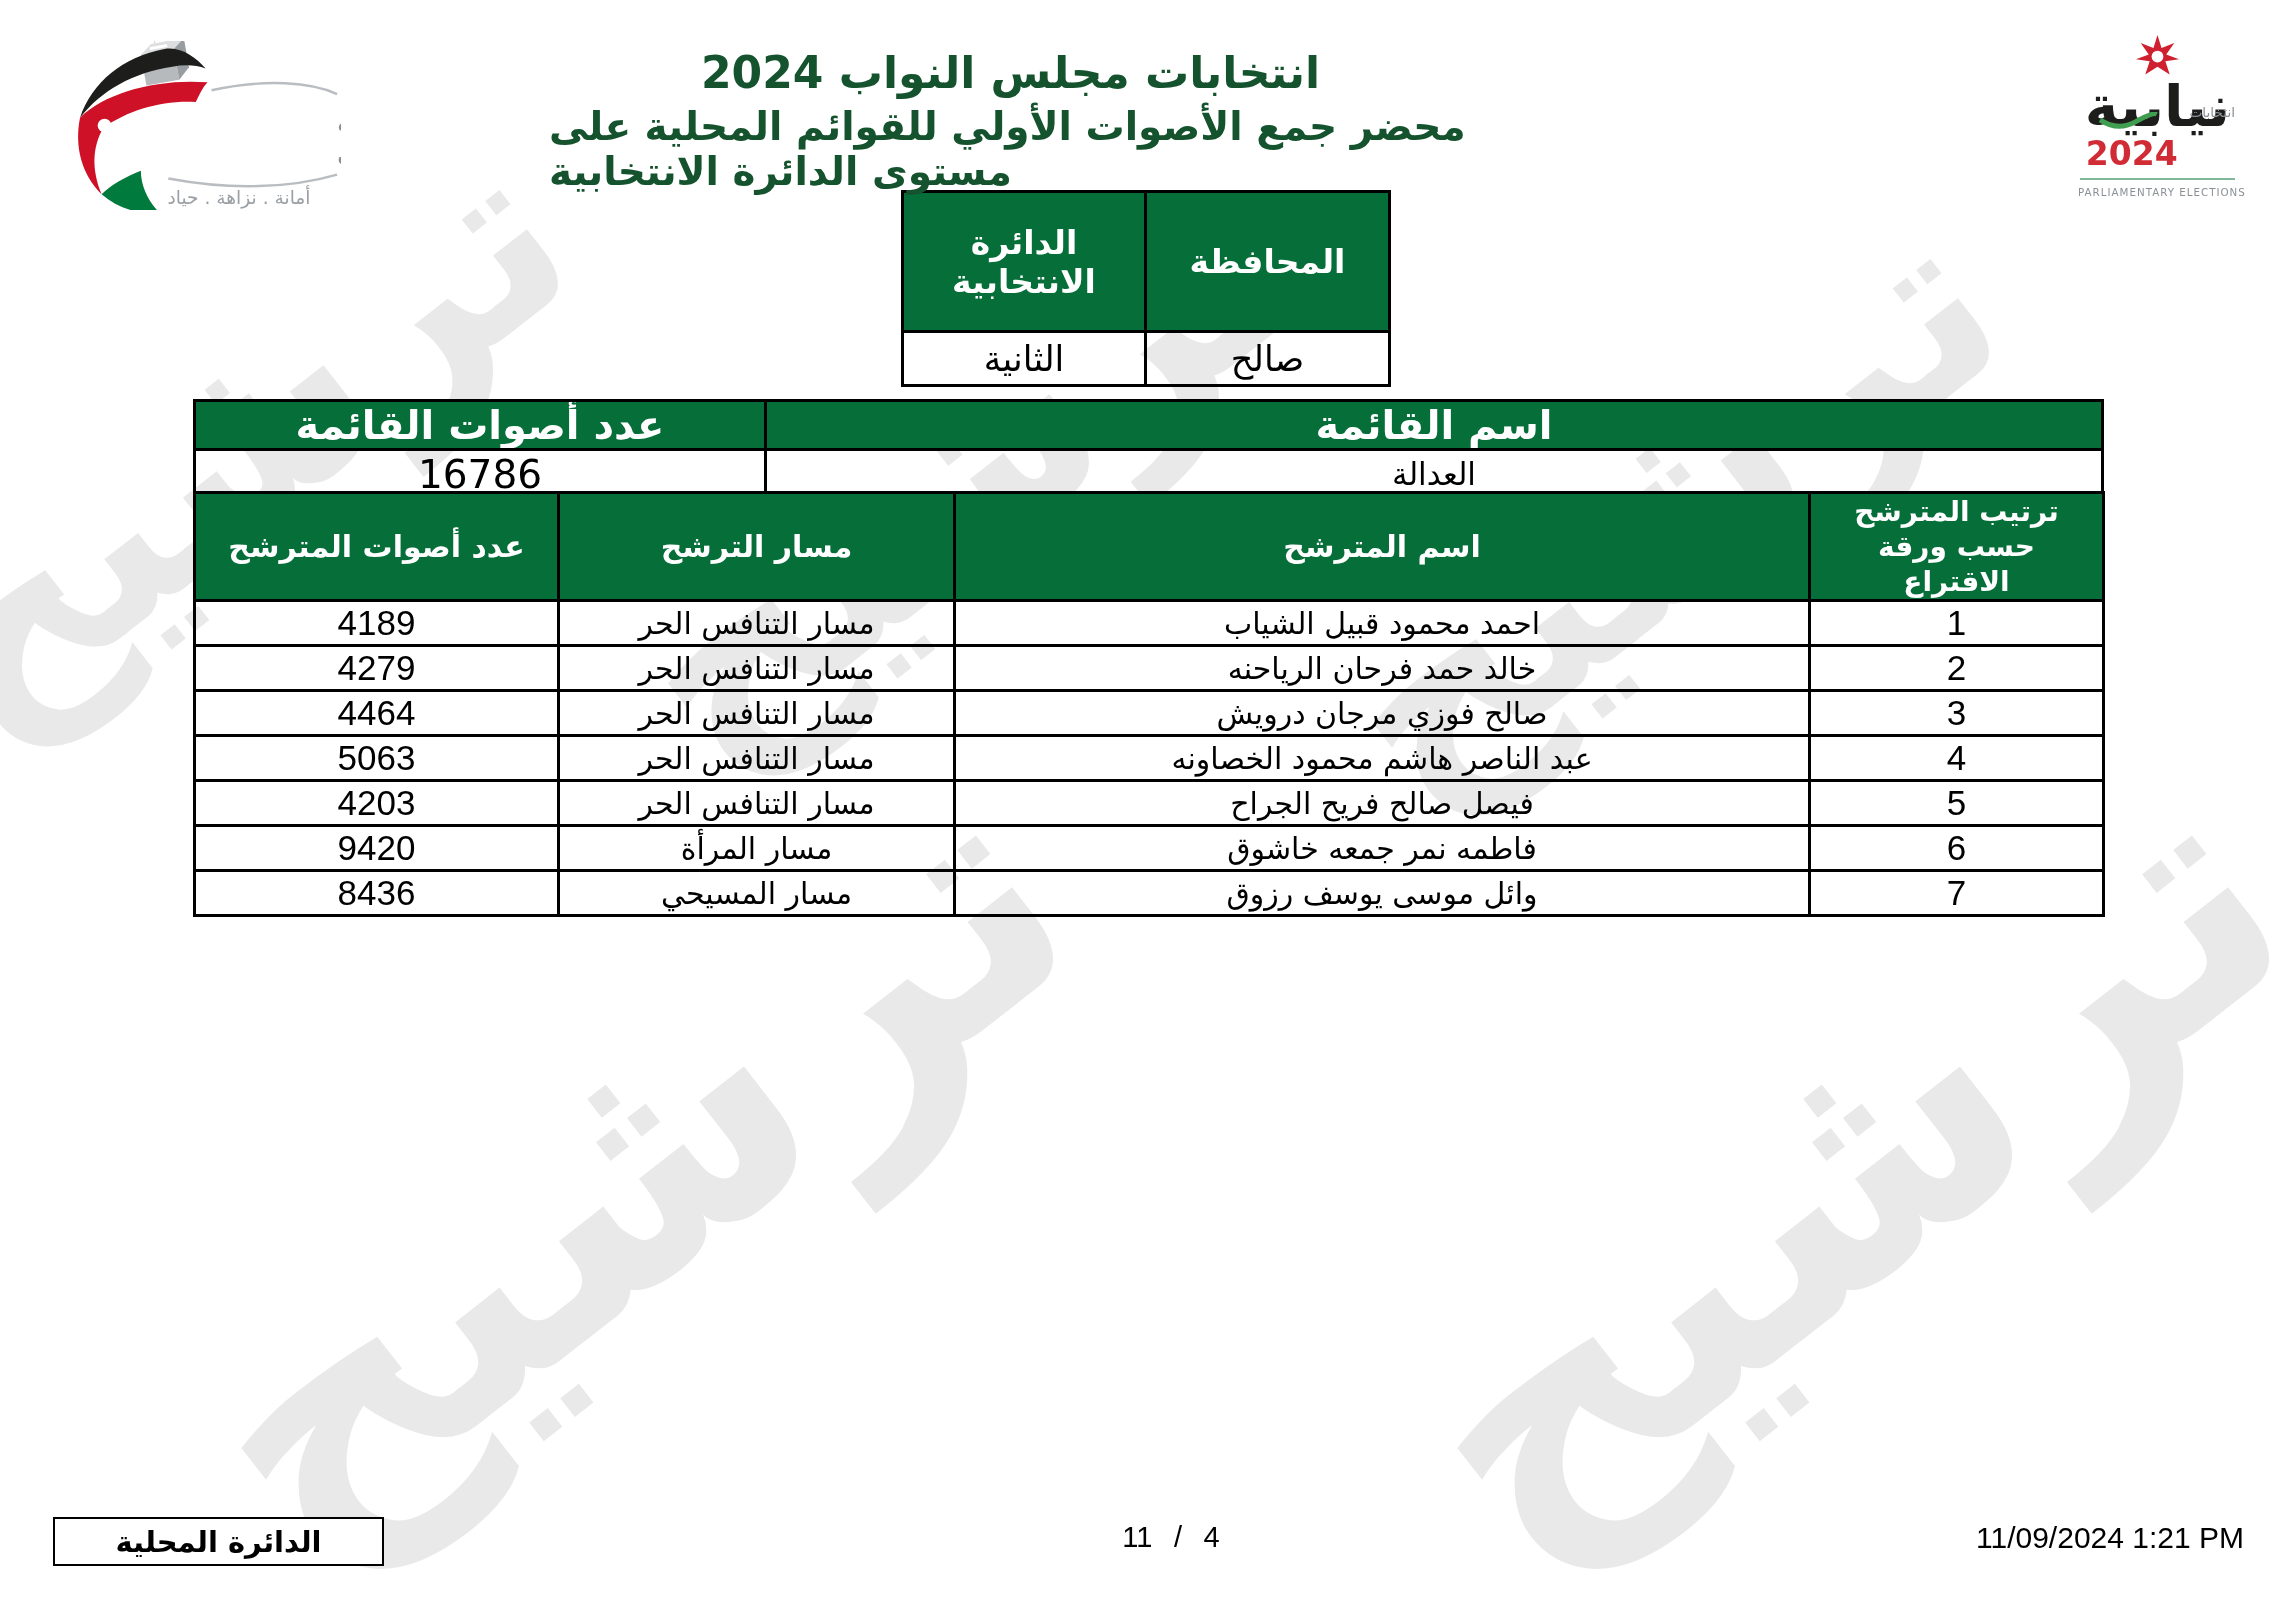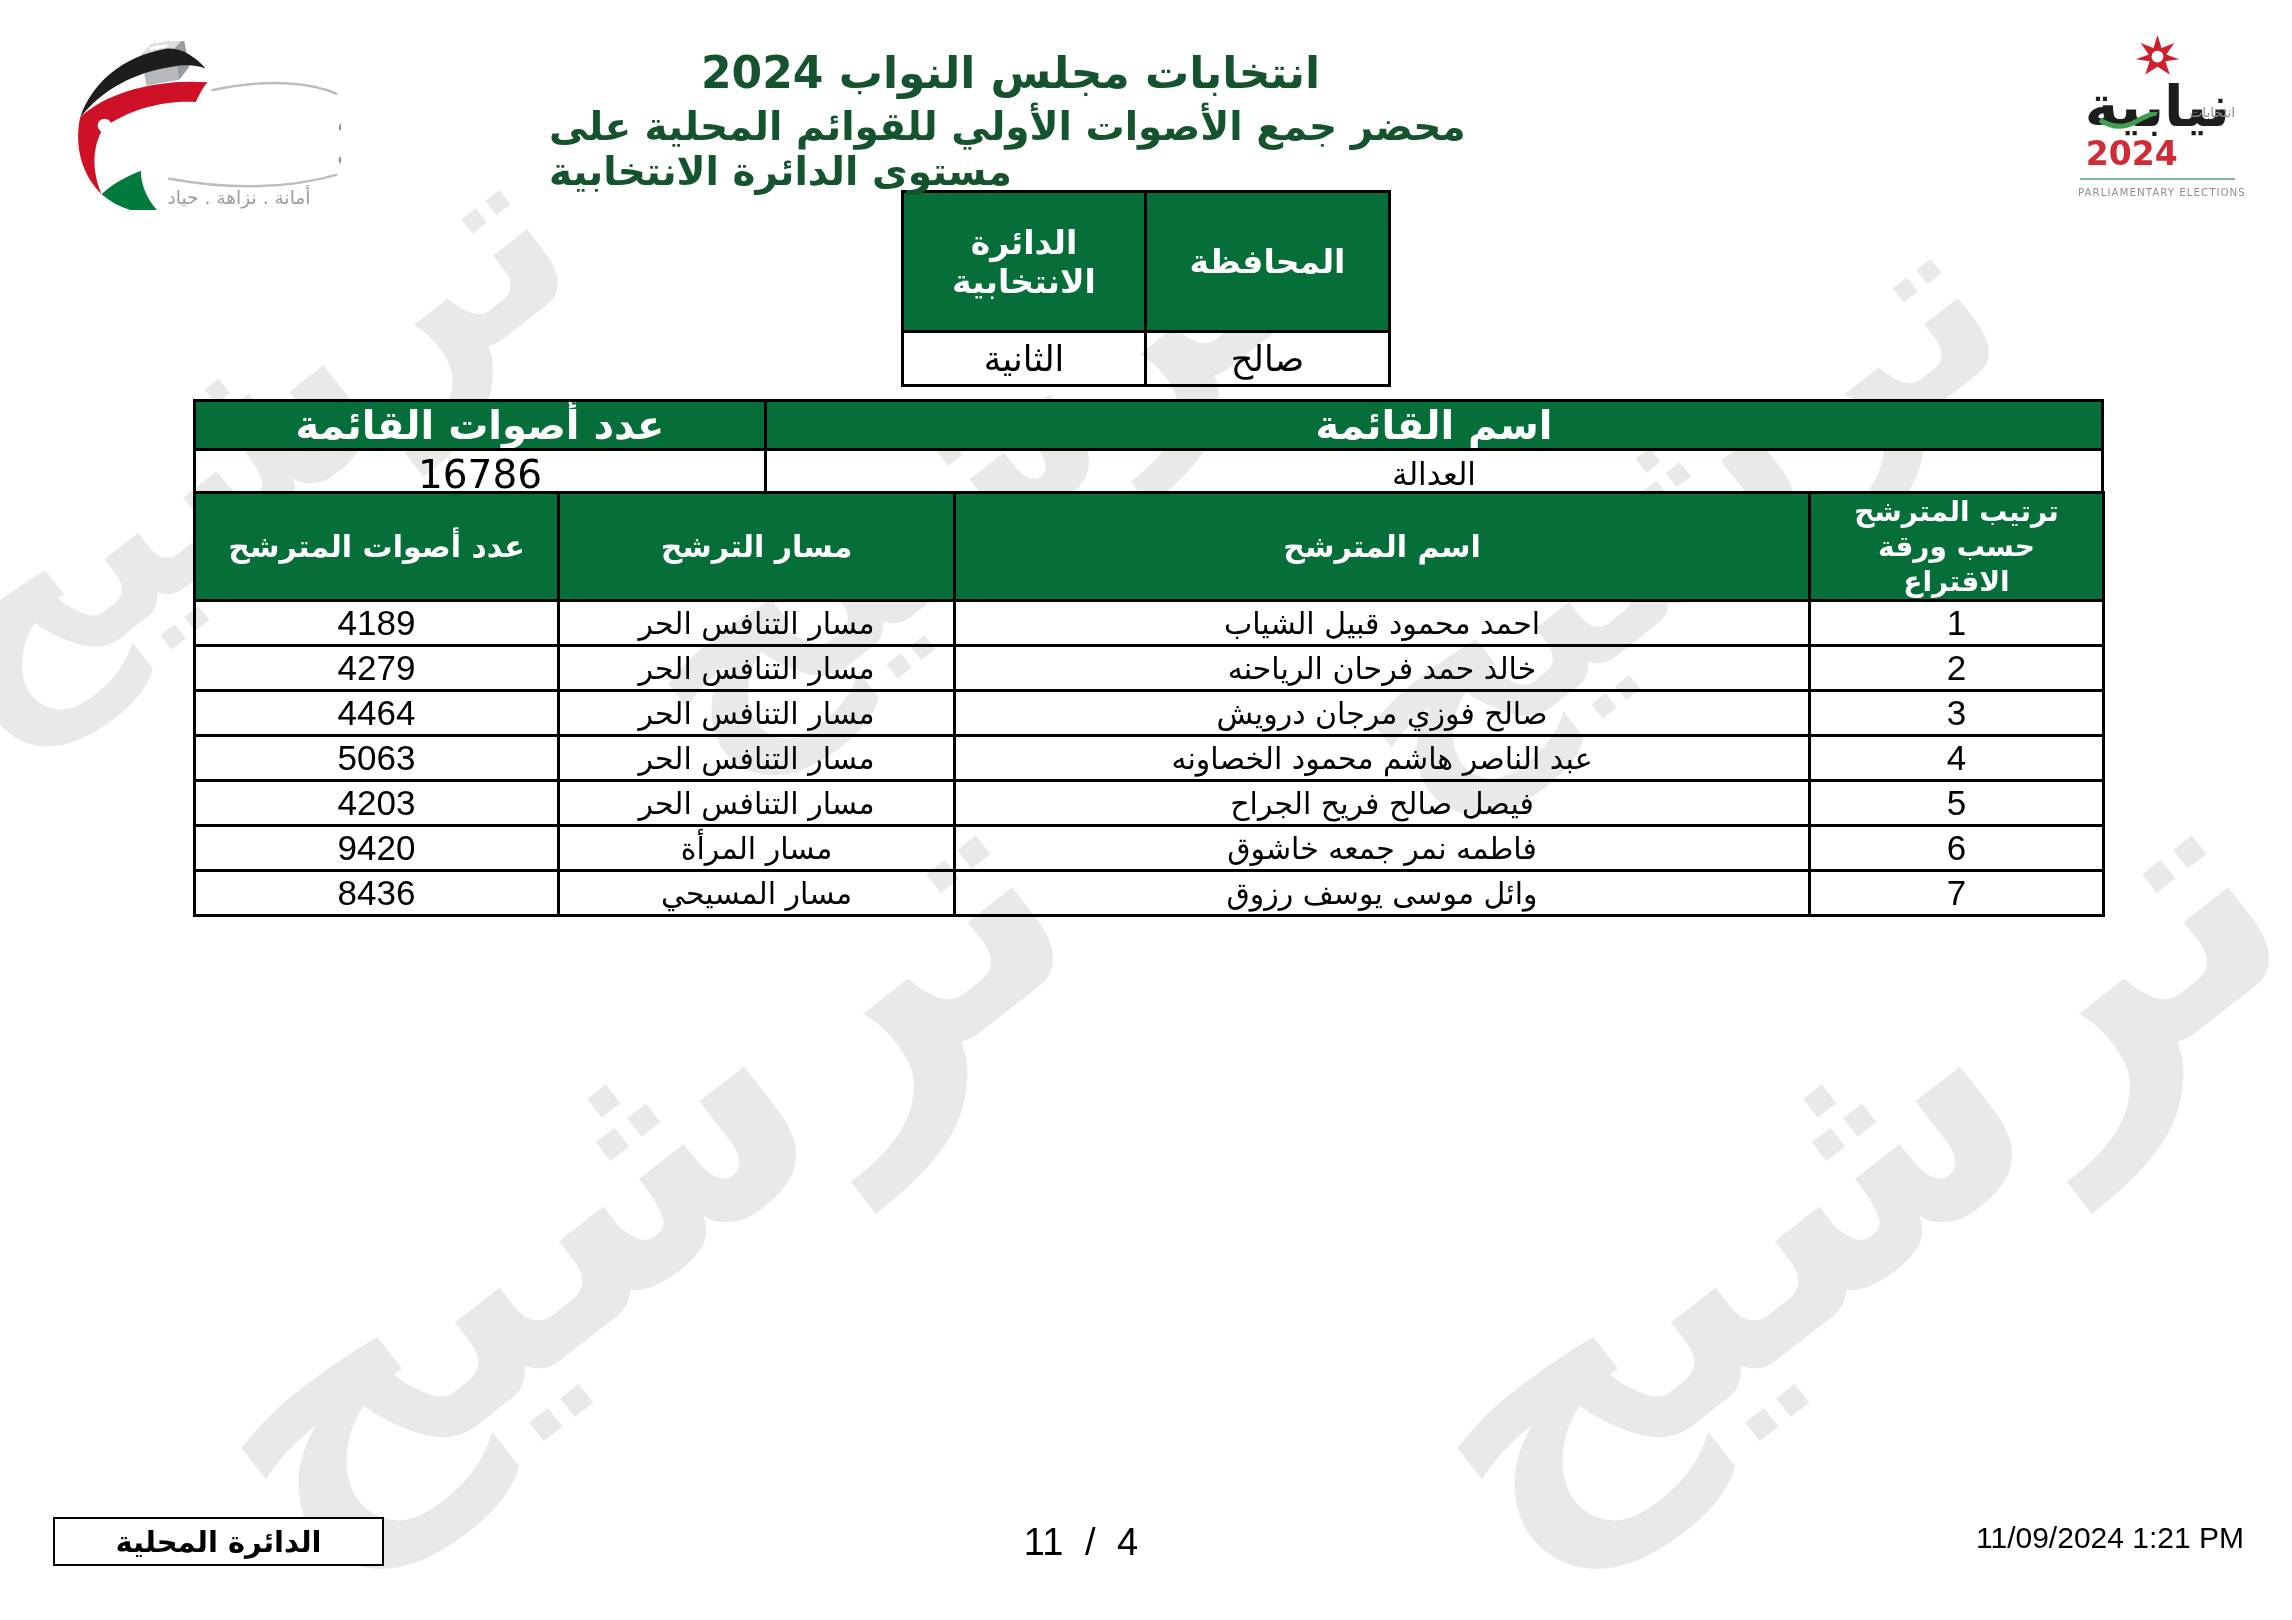--- a/index.html
+++ b/index.html
@@ -63,22 +63,22 @@
   #logoRight .year{font-size:33px;font-weight:bold;color:#d12c35;text-align:left;margin:2px 0 0 7.8px;line-height:1;}
   #logoRight .gline{border:none;border-top:2.9px solid #7fb89a;margin:7.8px 2px 5.9px 2px;}
   #logoRight .sub{font-size:10.3px;color:#8b9095;letter-spacing:1px;white-space:nowrap;}
   
   #footerBox{
     position:absolute;left:53px;top:1517px;width:327px;height:45px;
     border:2.9px solid #000;display:flex;align-items:center;justify-content:center;
     direction:rtl;font-size:29px;font-weight:bold;z-index:3;background:#fff;
   }
   #pageNum{
-    position:absolute;left:973px;top:1521px;width:216px;text-align:center;
-    font-size:38px;color:#000;z-index:3;
+    position:absolute;left:1063px;top:1521px;width:216px;text-align:center;
+    font-size:29px;color:#000;z-index:3;
     font-family:"Liberation Sans","DejaVu Sans",sans-serif;
     display:flex;justify-content:center;gap:21.6px;
   }
   #timestamp{
     position:absolute;left:1921px;top:1521px;width:323px;text-align:right;
     font-size:30px;color:#000;z-index:3;
     font-family:"Liberation Sans","DejaVu Sans",sans-serif;
     white-space:nowrap;
   }
 </style>

